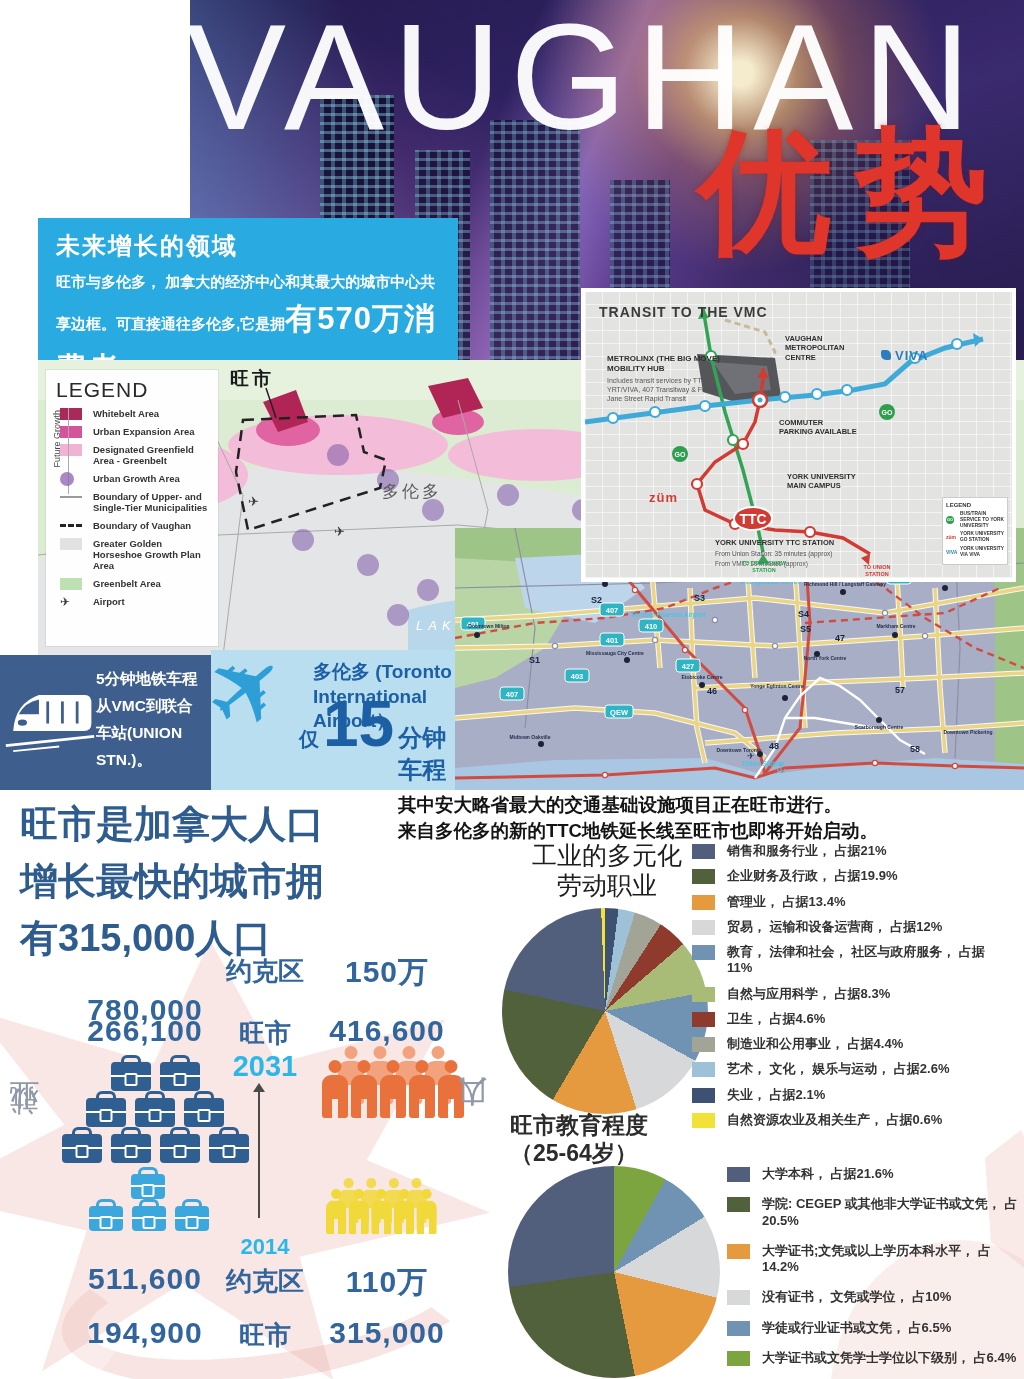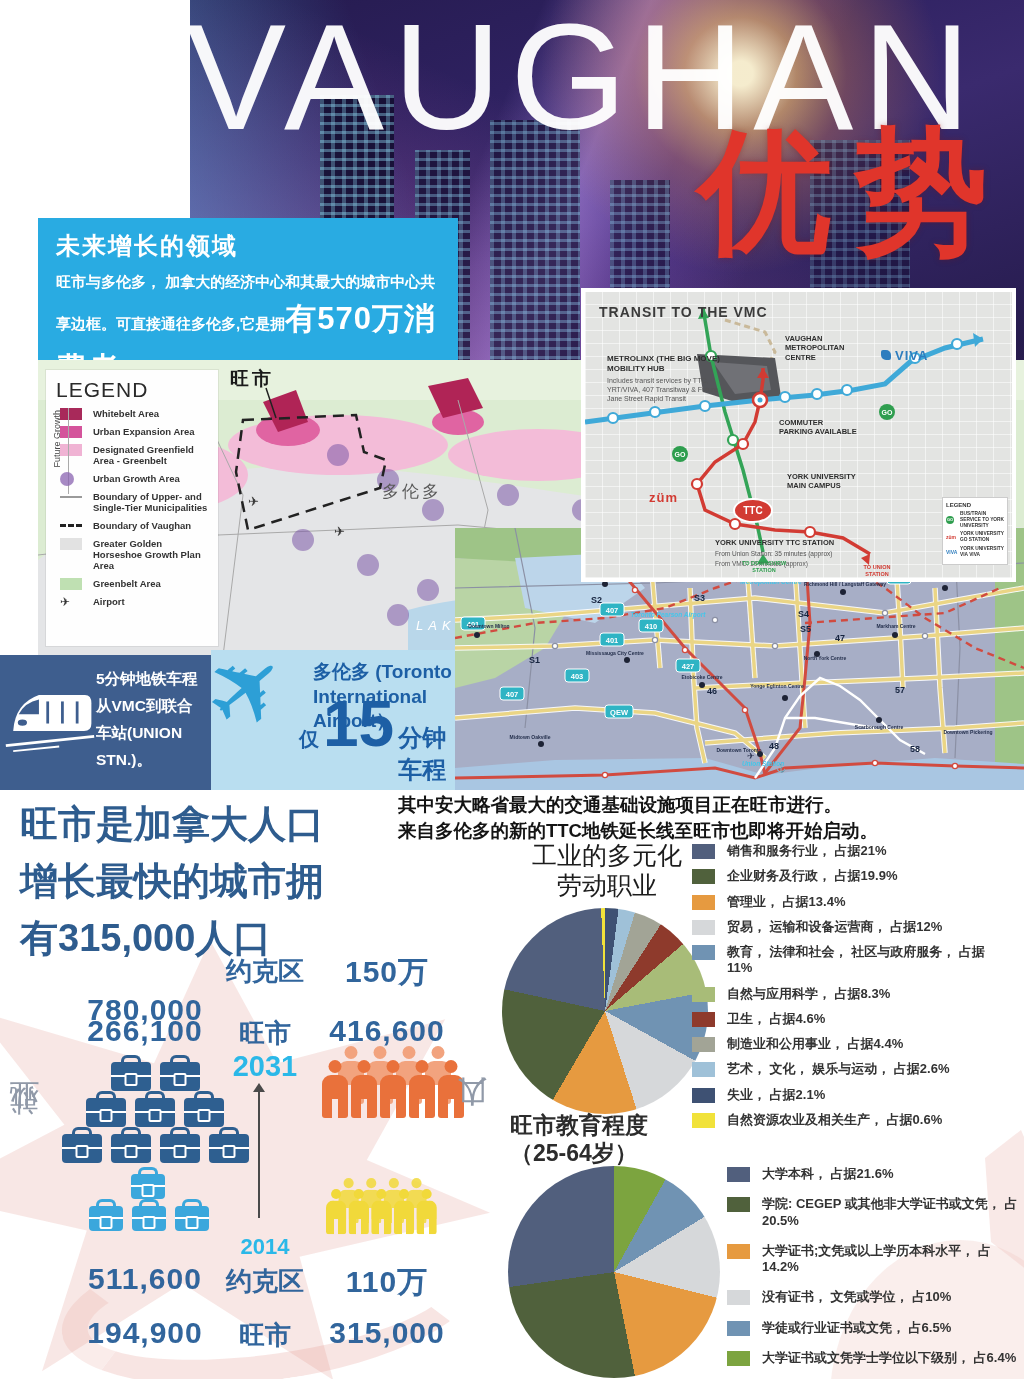--- a/index.html
+++ b/index.html
@@ -59,22 +59,22 @@
     background-image:
       repeating-linear-gradient(0deg, rgba(255,255,255,.55) 0 1px, transparent 1px 13px),
       repeating-linear-gradient(90deg, rgba(255,255,255,.55) 0 1px, transparent 1px 17px); overflow:hidden; }
   .ti-canvas svg { position:absolute; left:0; top:0; }
   .ti-title { position:absolute; left:14px; top:12px; font-size:14px; font-weight:bold; color:#3b3b3b; letter-spacing:1px; }
   .ti-small { position:absolute; font-weight:bold; color:#2e2e2e; line-height:1.25; }
   .ti-note { font-weight:normal; color:#555; margin-top:3px; }
   .ti-viva { position:absolute; left:296px; top:56px; font-size:13px; font-weight:bold; color:#2e7dbe; letter-spacing:1px; }
   .ti-viva i { display:inline-block; width:10px; height:10px; background:#2e7dbe; border-radius:2px 5px 2px 5px; margin-right:4px; }
   .ti-zum { position:absolute; left:64px; top:198px; font-size:13px; font-weight:bold; color:#d23b33; letter-spacing:1px; }
-  .ti-ttc { position:absolute; left:150px; top:208px; width:36px; height:21px; background:#d23b33; border-radius:50%;
-    color:#fff; font-size:10px; font-weight:bold; display:flex; align-items:center; justify-content:center; box-shadow:0 0 0 2px #fff; }
+  .ti-ttc { position:absolute; left:150px; top:216px; width:36px; height:21px; background:#d23b33; border-radius:50%;
+    color:#fff; font-size:14px; font-weight:bold; display:flex; align-items:center; justify-content:center; box-shadow:0 0 0 2px #fff; }
   .ti-legend { position:absolute; left:358px; top:206px; width:64px; background:#fff; padding:4px 3px; box-shadow:0 0 0 1px #ccc; }
   .ti-legend .lt { font-size:6px; font-weight:bold; margin-bottom:3px; color:#333; }
   .ti-li { display:flex; align-items:center; margin-bottom:3px; }
   .ti-li .ic { flex:0 0 14px; font-size:5px; font-weight:bold; }
   .ti-li .tx { font-size:4.8px; font-weight:bold; color:#333; line-height:1.2; }
   .go-dot { display:inline-block; width:8px; height:8px; border-radius:50%; background:#2f9e4f; color:#fff; font-size:4px; text-align:center; line-height:8px; font-weight:bold; }
   .ti-arrowlabel { position:absolute; font-size:5.5px; font-weight:bold; text-align:center; line-height:1.2; }
 
   
   .subway-card { position:absolute; left:0; top:655px; width:211px; height:135px; background:#3e5e8e; color:#fff; }

